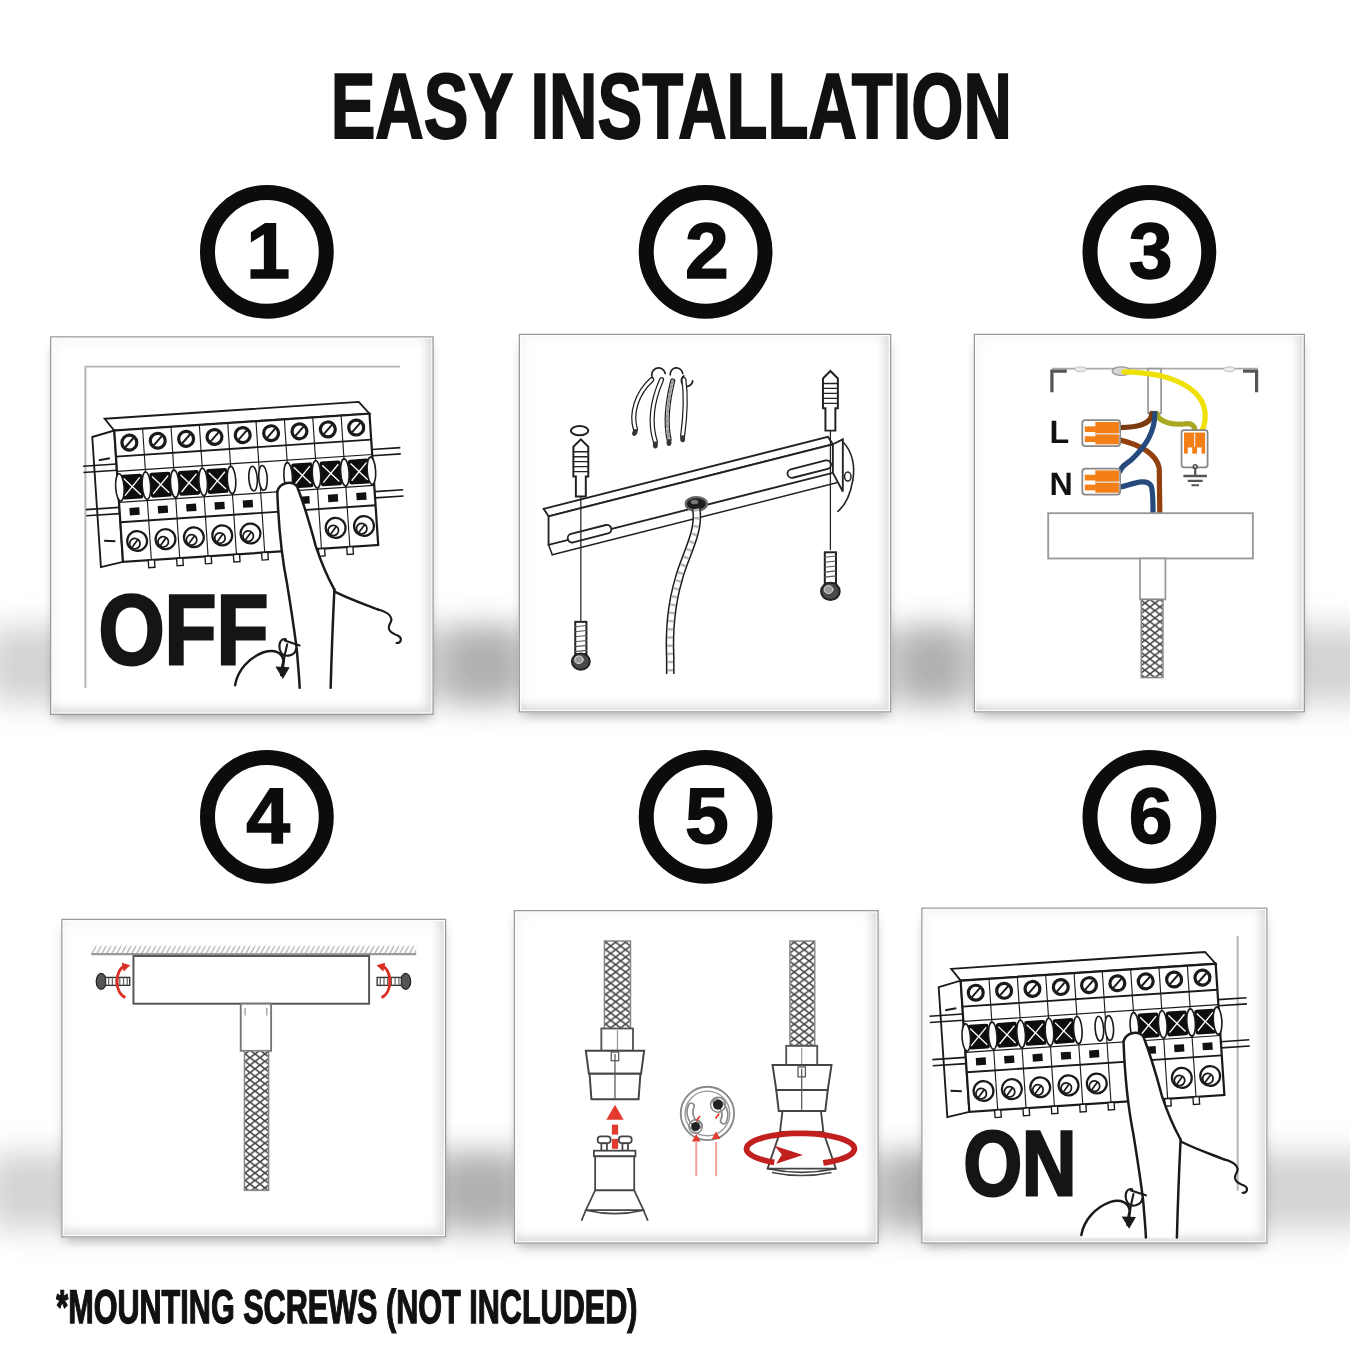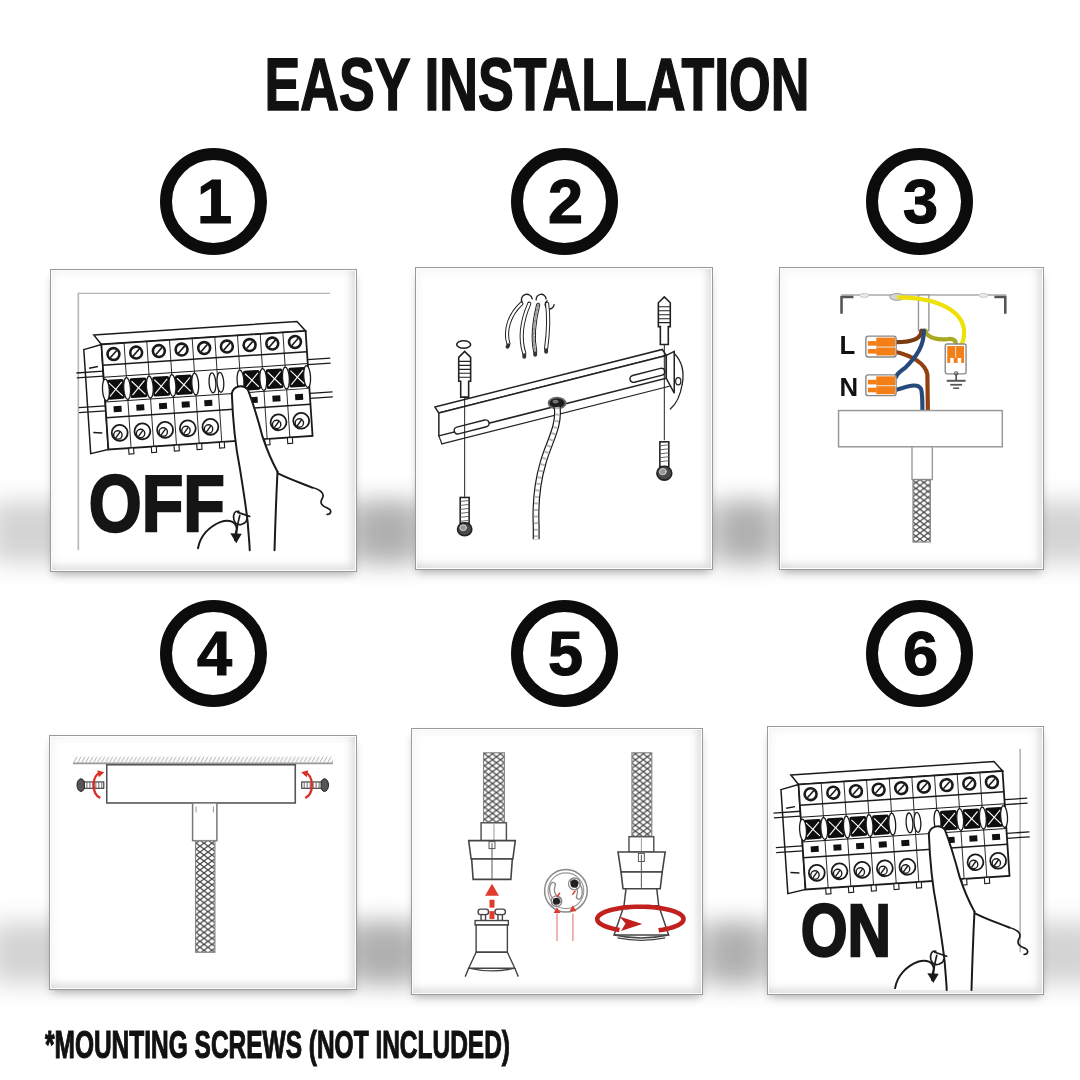--- a/index.html
+++ b/index.html
@@ -226,21 +226,21 @@
   </div>
 
 <div class="shadow" style="left:-10px;top:501px;width:425px;height:62px;"></div>
 <div class="shadow" style="left:357px;top:501px;width:414px;height:62px;"></div>
 <div class="shadow" style="left:721px;top:501px;width:381px;height:62px;"></div>
 
 <div class="shadow" style="left:-10px;top:922px;width:426px;height:62px;"></div>
 <div class="shadow" style="left:353px;top:922px;width:408px;height:62px;"></div>
 <div class="shadow" style="left:709px;top:922px;width:393px;height:62px;"></div>
 
-<div class="panel" id="p1" style="left:50px;top:269px;width:305px;height:301px;">
+<div class="panel" id="p1" style="left:40px;top:269px;width:305px;height:301px;">
 <svg viewBox="50 269 307 303">
   <line x1="77.5" y1="292" x2="77.5" y2="551" stroke="#b5b5b5" stroke-width="1.6"></line>
   <line x1="77.5" y1="292.5" x2="331" y2="292.5" stroke="#b5b5b5" stroke-width="1.4"></line>
   <use href="#strip"></use>
   <text x="88" y="532" font-weight="bold" font-size="80" fill="#151515" stroke="#151515" stroke-width="2.4" textLength="137" lengthAdjust="spacingAndGlyphs" font-family="Liberation Sans, sans-serif">OFF</text>
   <use href="#hand"></use>
 </svg>
 </div>
 
 <div class="panel" id="p2" style="left:415px;top:267px;width:296px;height:301px;">
@@ -499,21 +499,21 @@
   <polygon points="626.5,889 657.5,889 659.5,906 624.5,906" fill="#fff" stroke="#444" stroke-width="1.5"></polygon>
   <polygon points="624.5,906 659.5,906 669.5,935.5 614.5,935.5" fill="#fff" stroke="#444" stroke-width="1.5"></polygon>
   <path d="M614.5,935.5 Q642,941.5 669.5,935.5" fill="none" stroke="#444" stroke-width="1.5"></path>
   <path d="M618,938.5 Q642,943.5 666,938.5" fill="none" stroke="#444" stroke-width="1.2"></path>
 
   <path d="M659.4,930.8 L663.4,930.2 L667.2,929.5 L670.7,928.6 L673.8,927.7 L676.6,926.7 L679.0,925.6 L681.0,924.4 L682.6,923.2 L683.7,921.9 L684.3,920.6 L684.5,919.3 L684.2,918.0 L683.4,916.7 L682.1,915.4 L680.4,914.2 L678.3,913.1 L675.7,912.0 L672.8,911.0 L669.5,910.1 L666.0,909.3 L662.1,908.6 L658.0,908.0 L653.7,907.5 L649.3,907.2 L644.8,907.0 L640.2,907.0 L635.7,907.1 L631.2,907.3 L626.8,907.7 L622.6,908.2 L618.6,908.8 L614.8,909.5 L611.3,910.4 L608.2,911.3 L605.4,912.3 L603.0,913.4 L601.0,914.6 L599.4,915.8 L598.3,917.1 L597.7,918.4 L597.5,919.7 L597.8,921.0 L598.6,922.3 L599.9,923.6 L601.6,924.8 L603.7,925.9 L606.3,927.0 L609.2,928.0 L612.5,928.9 L616.0,929.7 L619.9,930.4" stroke="#c21f1f" stroke-width="4.6" fill="none"></path>
   <polygon points="620,917 643,924.5 621.5,931.5 626,924" fill="#c21f1f"></polygon>
 </svg>
 </div>
 
-<div class="panel" id="p6" style="left:767px;top:726px;width:275px;height:267px;">
+<div class="panel" id="p6" style="left:737px;top:726px;width:275px;height:267px;">
 <svg viewBox="767 726 277 269">
   <line x1="1021" y1="748" x2="1021" y2="953" stroke="#b5b5b5" stroke-width="1.6"></line>
   <g transform="translate(697,440)">
     <use href="#strip"></use>
     <use href="#hand"></use>
   </g>
   <text x="800" y="957" font-weight="bold" font-size="74" fill="#151515" stroke="#151515" stroke-width="2.4" textLength="91" lengthAdjust="spacingAndGlyphs" font-family="Liberation Sans, sans-serif">ON</text>
 </svg>
 </div>
 

